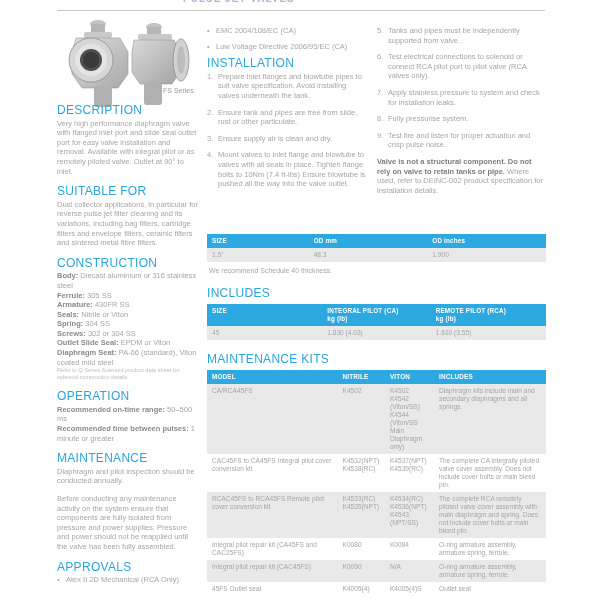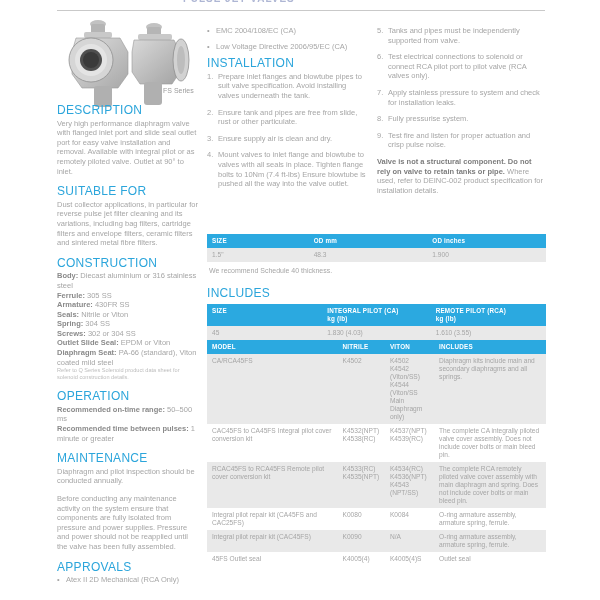--- a/index.html
+++ b/index.html
@@ -210,20 +210,21 @@
         </div>
       <div class="tbody">
           <div class="tr">
             <div class="td">45</div>
             <div class="td">1.830 (4.03)</div>
             <div class="td">1.610 (3.55)</div>
           </div>
         </div>
     </div>
 
+    <div class="h tbl-h">MAINTENANCE KITS</div>
     <div class="tbl kits-t">
       <div class="tr thead">
           <div class="td">MODEL</div>
           <div class="td">NITRILE</div>
           <div class="td">VITON</div>
           <div class="td">INCLUDES</div>
         </div>
       <div class="tbody">
           <div class="tr">
             <div class="td">CA/RCA45FS</div>

